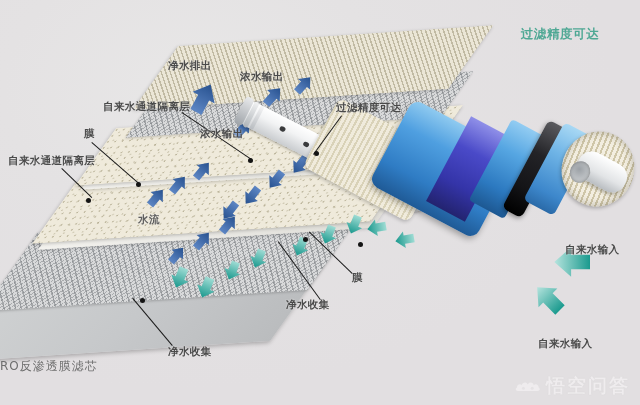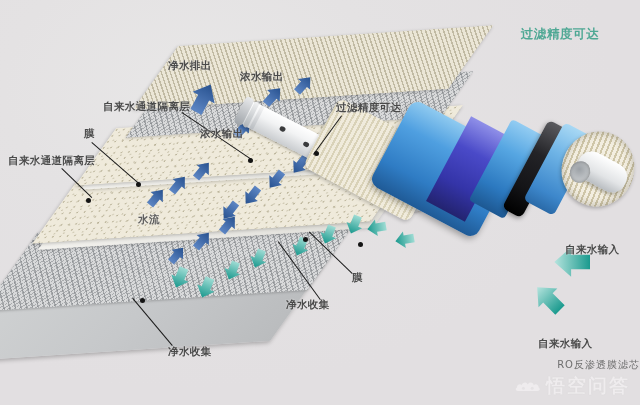--- a/index.html
+++ b/index.html
@@ -84,23 +84,23 @@
   }
   #ring .n1{font-size:25px;line-height:.95;font-weight:400;letter-spacing:1px;}
   #ring .n2{font-size:23px;line-height:1;font-weight:400;letter-spacing:1px;}
   #badge .t1{margin-top:7px;font-size:11.5px;color:#5a5a5a;
     font-family:"DejaVu Sans","Liberation Sans",sans-serif;letter-spacing:.5px;}
   #badge .t2{margin-top:2px;font-size:12.5px;color:#4fa894;font-weight:600;
     font-family:"DejaVu Sans","Liberation Sans",sans-serif;letter-spacing:.6px;}
 
   
   #caption{
-    position:absolute;left:0;right:0;top:358px;text-align:right;
+    position:absolute;left:0;right:0;top:358px;text-align:left;
     font-family:"DejaVu Sans","Liberation Sans",sans-serif;
-    font-size:10px;color:#6e6e6e;letter-spacing:1px;
+    font-size:12px;color:#6e6e6e;letter-spacing:1px;
   }
   
   #wm{
     position:absolute;right:10px;bottom:6px;display:flex;align-items:center;gap:5px;
     opacity:.72;
   }
   #wm .wtxt{
     font-family:"DejaVu Sans","Liberation Sans",sans-serif;
     font-size:19px;color:#f4f2f3;font-weight:700;letter-spacing:2px;
     text-shadow:0 0 1px rgba(180,180,180,.55);

